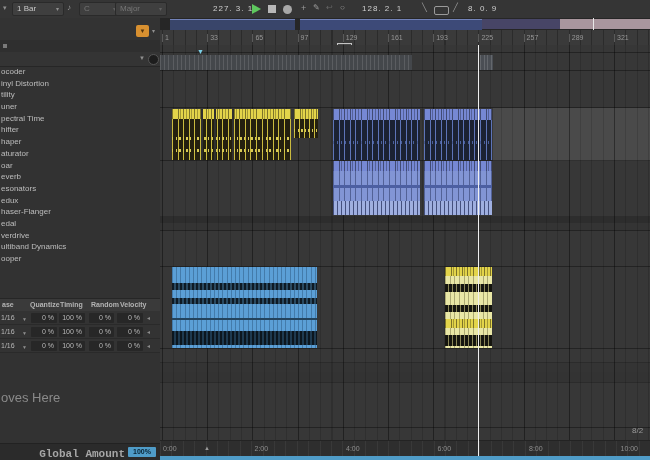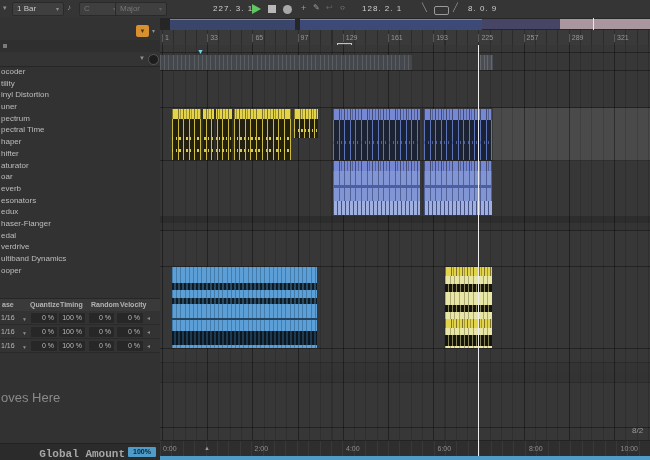--- a/index.html
+++ b/index.html
@@ -119,27 +119,26 @@
     <div class="br-row1">
       <span class="abs" style="left:3px;top:4px;width:4px;height:4px;background:#7a7a7a"></span>
     </div>
     <div class="br-row2">
       <span class="abs" style="left:139px;top:3px;font-size:6px;color:#8f8f8f">▼</span>
       <span class="abs" style="left:148px;top:2px;width:9px;height:9px;border-radius:50%;background:#1d1d1d;border:1px solid #555"></span>
     </div>
 
     <div class="device-list">
         <div class="device-item">ocoder</div>
+        <div class="device-item">inyl Distortion</div>
         <div class="device-item">tility</div>
-        <div class="device-item">inyl Distortion</div>
         <div class="device-item">uner</div>
-        <div class="device-item">pectrum</div>
         <div class="device-item">pectral Time</div>
+        <div class="device-item">hifter</div>
         <div class="device-item">haper</div>
-        <div class="device-item">hifter</div>
         <div class="device-item">aturator</div>
         <div class="device-item">oar</div>
         <div class="device-item">everb</div>
         <div class="device-item">esonators</div>
         <div class="device-item">edux</div>
         <div class="device-item">haser-Flanger</div>
         <div class="device-item">edal</div>
         <div class="device-item">verdrive</div>
         <div class="device-item">ultiband Dynamics</div>
         <div class="device-item">ooper</div>

